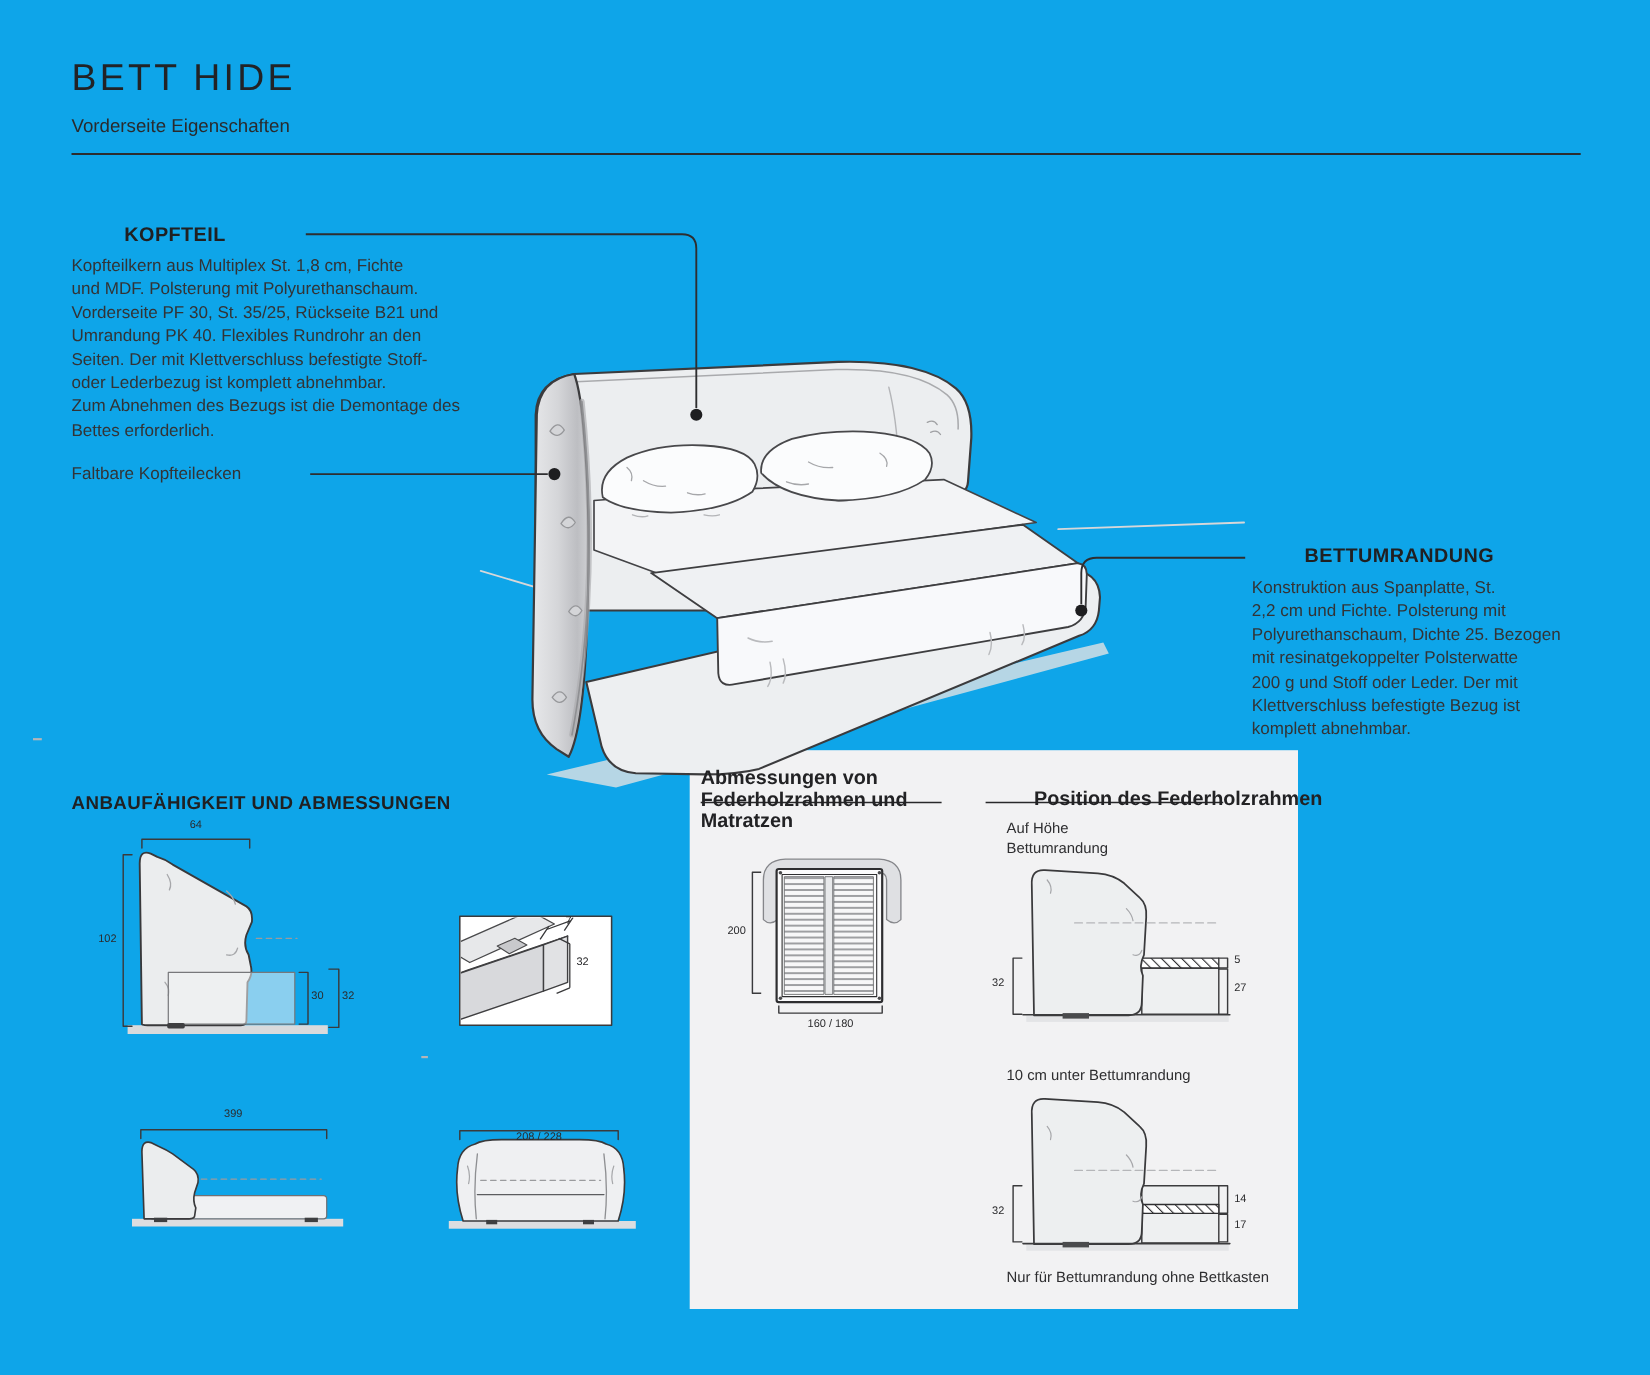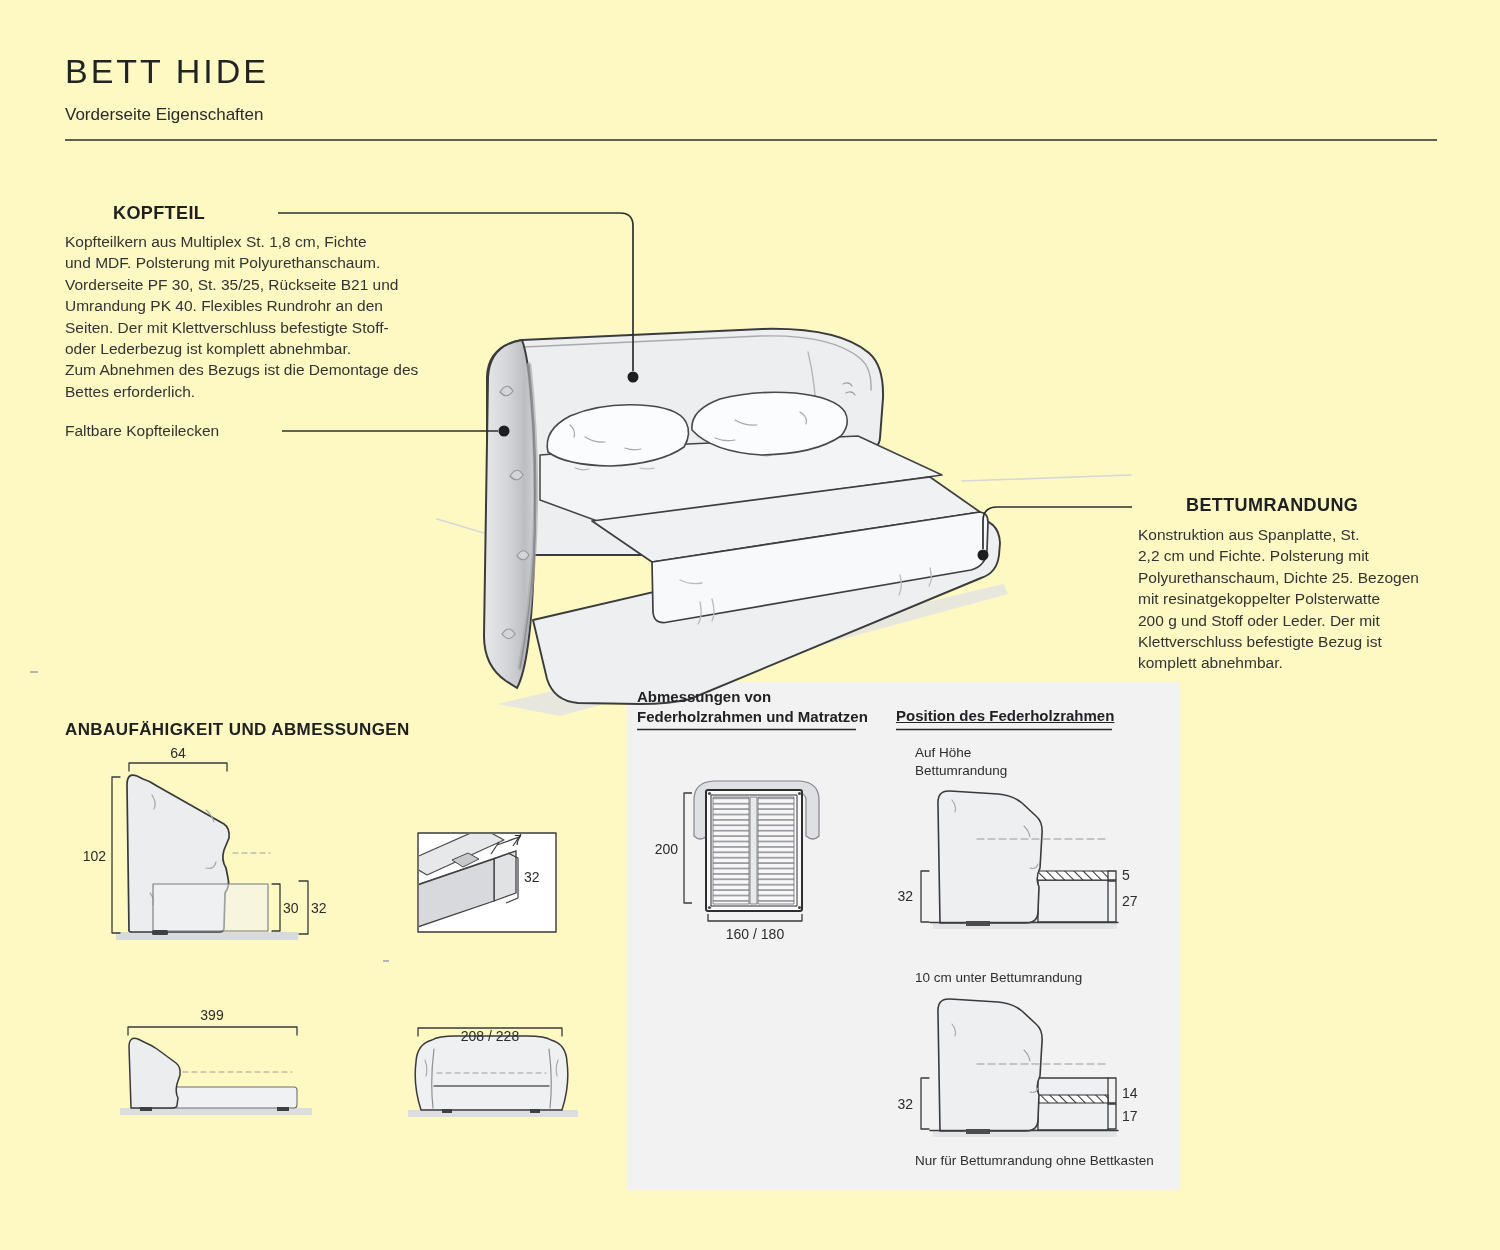--- a/index.html
+++ b/index.html
@@ -1,30 +1,30 @@
 <!DOCTYPE html>
 <html><head>
 <meta charset="utf-8">
 <style>
   html,body{margin:0;padding:0;background:#ffffff;}
   .page{
-    position:relative;width:1500px;height:1250px;background:#fef9c3;
+    position:relative;width:1500px;height:1250px;background:#0ea5e9;
     font-family:"Liberation Sans","DejaVu Sans",sans-serif;color:#2b2b2d;overflow:hidden;
   }
   .abs{position:absolute;}
   .title{font-size:34px;letter-spacing:3px;color:#222326;font-weight:400;}
   .subtitle{font-size:17px;color:#2a2a2c;}
   .h2{font-size:18px;font-weight:bold;letter-spacing:.4px;color:#202022;margin-left:48px;}
   .body{font-size:15.5px;line-height:21.4px;color:#333335;white-space:pre-line;}
   .plain{font-size:15.5px;color:#333335;}
   .h3{font-size:17px;font-weight:bold;letter-spacing:.4px;color:#202022;}
   .panel{background:#f2f2f3;}
-  .ph{font-size:15px;font-weight:bold;line-height:19.5px;color:#222224;white-space:pre-line;}
+  .ph{font-size:18px;font-weight:bold;line-height:19.5px;color:#222224;white-space:pre-line;margin-top:11px;}
   .small{font-size:13.5px;line-height:18px;color:#2e2e30;white-space:pre-line;}
-  .lbl{font-size:14px;color:#2b2b2d;white-space:nowrap;}
+  .lbl{font-size:10px;color:#2b2b2d;white-space:nowrap;}
   .ctr{text-align:center;display:block;}
   .rt{text-align:right;display:block;}
   svg{display:block;}
 </style>
 </head>
 <body>
 
 <div class="page">
 
   <div class="abs panel" style="left:627px;top:682px;width:553px;height:508px;"></div>
@@ -245,21 +245,21 @@
   <span class="abs lbl" style="left:311px;top:900px;">32</span>
 
   <span class="abs lbl" style="left:514px;top:832px;">7</span>
   <span class="abs lbl" style="left:524px;top:869px;">32</span>
 
   <span class="abs lbl ctr" style="left:182px;top:1007px;width:60px;">399</span>
   <span class="abs lbl ctr" style="left:430px;top:1028px;width:120px;">208 / 228</span>
 
   <div class="abs ph" style="left:637px;top:687px;width:270px;">Abmessungen von
 Federholzrahmen und Matratzen</div>
-  <div class="abs ph" style="left:896px;top:706px;width:280px;text-decoration:underline;">Position des Federholzrahmen</div>
+  <div class="abs ph" style="left:940px;top:706px;width:280px;">Position des Federholzrahmen</div>
 
   <span class="abs lbl rt" style="left:640px;top:841px;width:38px;">200</span>
   <span class="abs lbl ctr" style="left:700px;top:926px;width:110px;">160 / 180</span>
 
   <div class="abs small" style="left:915px;top:744px;">Auf Höhe
 Bettumrandung</div>
   <span class="abs lbl rt" style="left:875px;top:888px;width:38px;">32</span>
   <span class="abs lbl" style="left:1122px;top:867px;">5</span>
   <span class="abs lbl" style="left:1122px;top:893px;">27</span>
 

